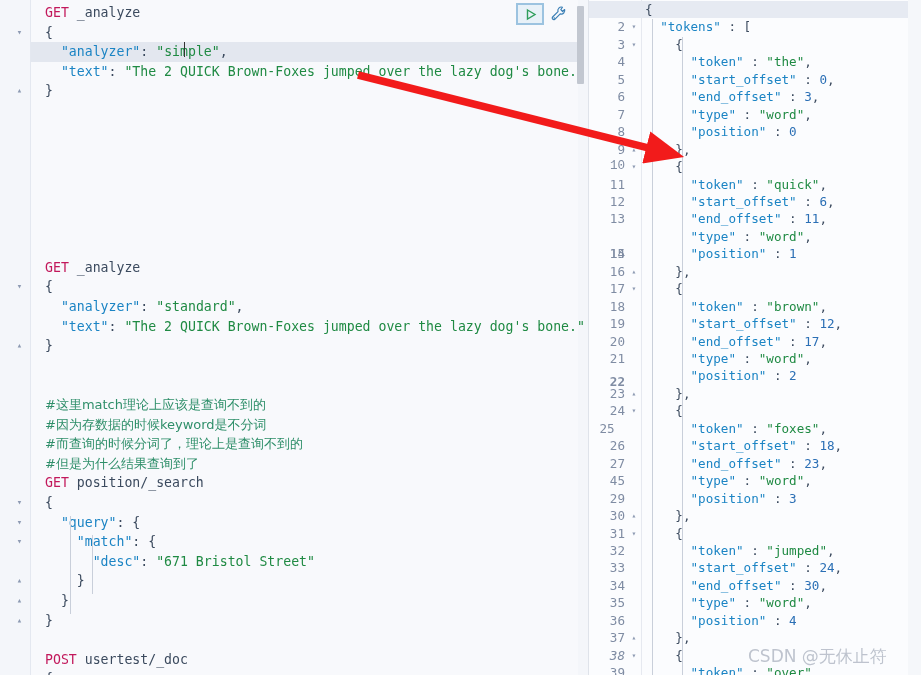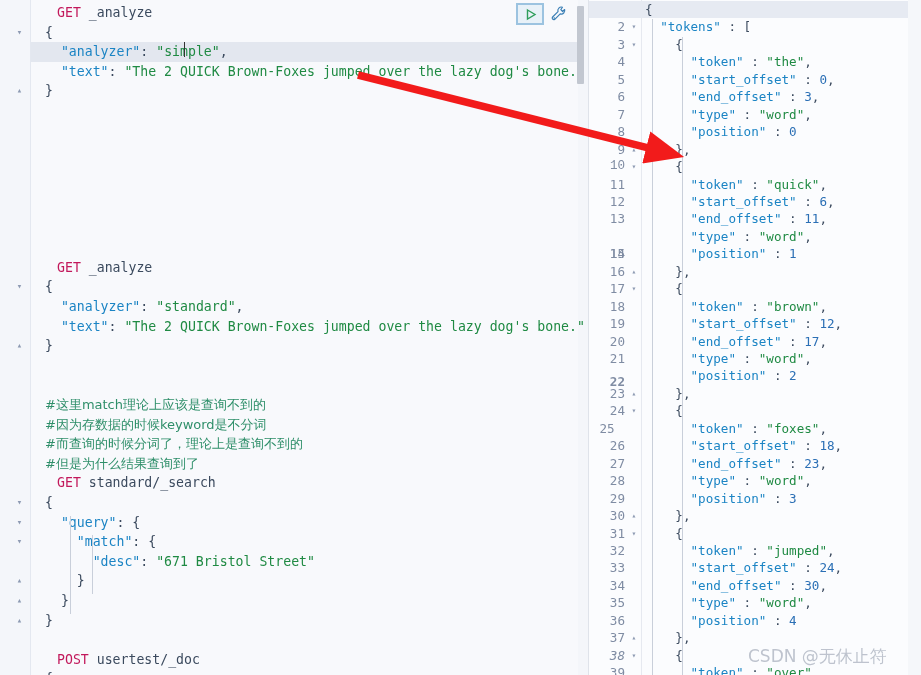--- a/index.html
+++ b/index.html
@@ -54,21 +54,21 @@
     position: absolute;
     left: 0;
     height: 19.6px;
     line-height: 19.6px;
     white-space: pre;
     font-size: 13.2px;
     font-family: "DejaVu Sans Mono", "Liberation Mono", monospace;
     letter-spacing: 0px;
   }
   .lhl { background: #e3e7ef; width: 548px; }
-  .kw     { color: #c2185b; margin-left: 12px; }
+  .kw     { color: #c2185b; }
   .key    { color: #1b84c4; }
   .str    { color: #1f8a43; }
   .num    { color: #2b6fb5; }
   .punc   { color: #3b4a5e; }
   .cmt    { color: #2f8f6a; font-family: "DejaVu Sans", "Liberation Sans", sans-serif; font-size: 13px; margin-top: 41px; }
 
   
   #run-btn {
     position: absolute;
     right: 44px; top: 3px;
@@ -244,21 +244,21 @@
         <div class="lline" style="top: 277.4px; left: 14px;"><span class="punc">{</span></div>
         <div class="lline" style="top: 297px; left: 14px;"><span class="punc">  </span><span class="key">"analyzer"</span><span class="punc">: </span><span class="str">"standard"</span><span class="punc">,</span></div>
         <div class="lline" style="top: 316.6px; left: 14px;"><span class="punc">  </span><span class="key">"text"</span><span class="punc">: </span><span class="str">"The 2 QUICK Brown-Foxes jumped over the lazy dog's bone."</span></div>
         <div class="lline" style="top: 336.2px; left: 14px;"><span class="punc">}</span></div>
         <div class="lline" style="top: 355.8px; left: 14px;"></div>
         <div class="lline" style="top: 375.4px; left: 14px;"></div>
         <div class="lline" style="top: 395px; left: 14px;"><span class="cmt">#这里match理论上应该是查询不到的</span></div>
         <div class="lline" style="top: 414.6px; left: 14px;"><span class="cmt">#因为存数据的时候keyword是不分词</span></div>
         <div class="lline" style="top: 434.2px; left: 14px;"><span class="cmt">#而查询的时候分词了，理论上是查询不到的</span></div>
         <div class="lline" style="top: 453.8px; left: 14px;"><span class="cmt">#但是为什么结果查询到了</span></div>
-        <div class="lline" style="top: 473.4px; left: 14px;"><span class="kw">GET </span><span class="punc">standard/_search</span></div>
+        <div class="lline" style="top: 473.4px; left: 14px;"><span class="kw">GET </span><span class="punc">position/_search</span></div>
         <div class="lline" style="top: 493px; left: 14px;"><span class="punc">{</span></div>
         <div class="lline" style="top: 512.6px; left: 14px;"><span class="punc">  </span><span class="key">"query"</span><span class="punc">: {</span></div>
         <div class="lline" style="top: 532.2px; left: 14px;"><span class="punc">    </span><span class="key">"match"</span><span class="punc">: {</span></div>
         <div class="lline" style="top: 551.8px; left: 14px;"><span class="punc">      </span><span class="key">"desc"</span><span class="punc">: </span><span class="str">"671 Bristol Street"</span></div>
         <div class="lline" style="top: 571.4px; left: 14px;"><span class="punc">    }</span></div>
         <div class="lline" style="top: 591px; left: 14px;"><span class="punc">  }</span></div>
         <div class="lline" style="top: 610.6px; left: 14px;"><span class="punc">}</span></div>
         <div class="lline" style="top: 630.2px; left: 14px;"></div>
         <div class="lline" style="top: 649.8px; left: 14px;"><span class="kw">POST </span><span class="punc">usertest/_doc</span></div>
         <div class="lline" style="top: 669.4px; left: 14px;"><span class="punc">{</span></div>
@@ -319,21 +319,21 @@
         <div class="rnum" style="top: 332.55px;">20</div>
         <div class="rnum" style="top: 350px;">21</div>
         <div class="rnum" style="top: 373px; font-weight: bold;">22</div>
         <div class="rnum" style="top: 384.9px;">23</div>
         <div class="rfold" style="top: 384.9px;">▴</div>
         <div class="rnum" style="top: 402.35px;">24</div>
         <div class="rfold" style="top: 402.35px;">▾</div>
         <div class="rnum" style="top: 419.8px; text-align: center;">25</div>
         <div class="rnum" style="top: 437.25px;">26</div>
         <div class="rnum" style="top: 454.7px;">27</div>
-        <div class="rnum" style="top: 472.15px;">28</div>
+        <div class="rnum" style="top: 472.15px;">45</div>
         <div class="rnum" style="top: 489.6px;">29</div>
         <div class="rnum" style="top: 507.05px;">30</div>
         <div class="rfold" style="top: 507.05px;">▴</div>
         <div class="rnum" style="top: 524.5px;">31</div>
         <div class="rfold" style="top: 524.5px;">▾</div>
         <div class="rnum" style="top: 541.95px;">32</div>
         <div class="rnum" style="top: 559.4px;">33</div>
         <div class="rnum" style="top: 576.85px;">34</div>
         <div class="rnum" style="top: 594.3px;">35</div>
         <div class="rnum" style="top: 611.75px;">36</div>

